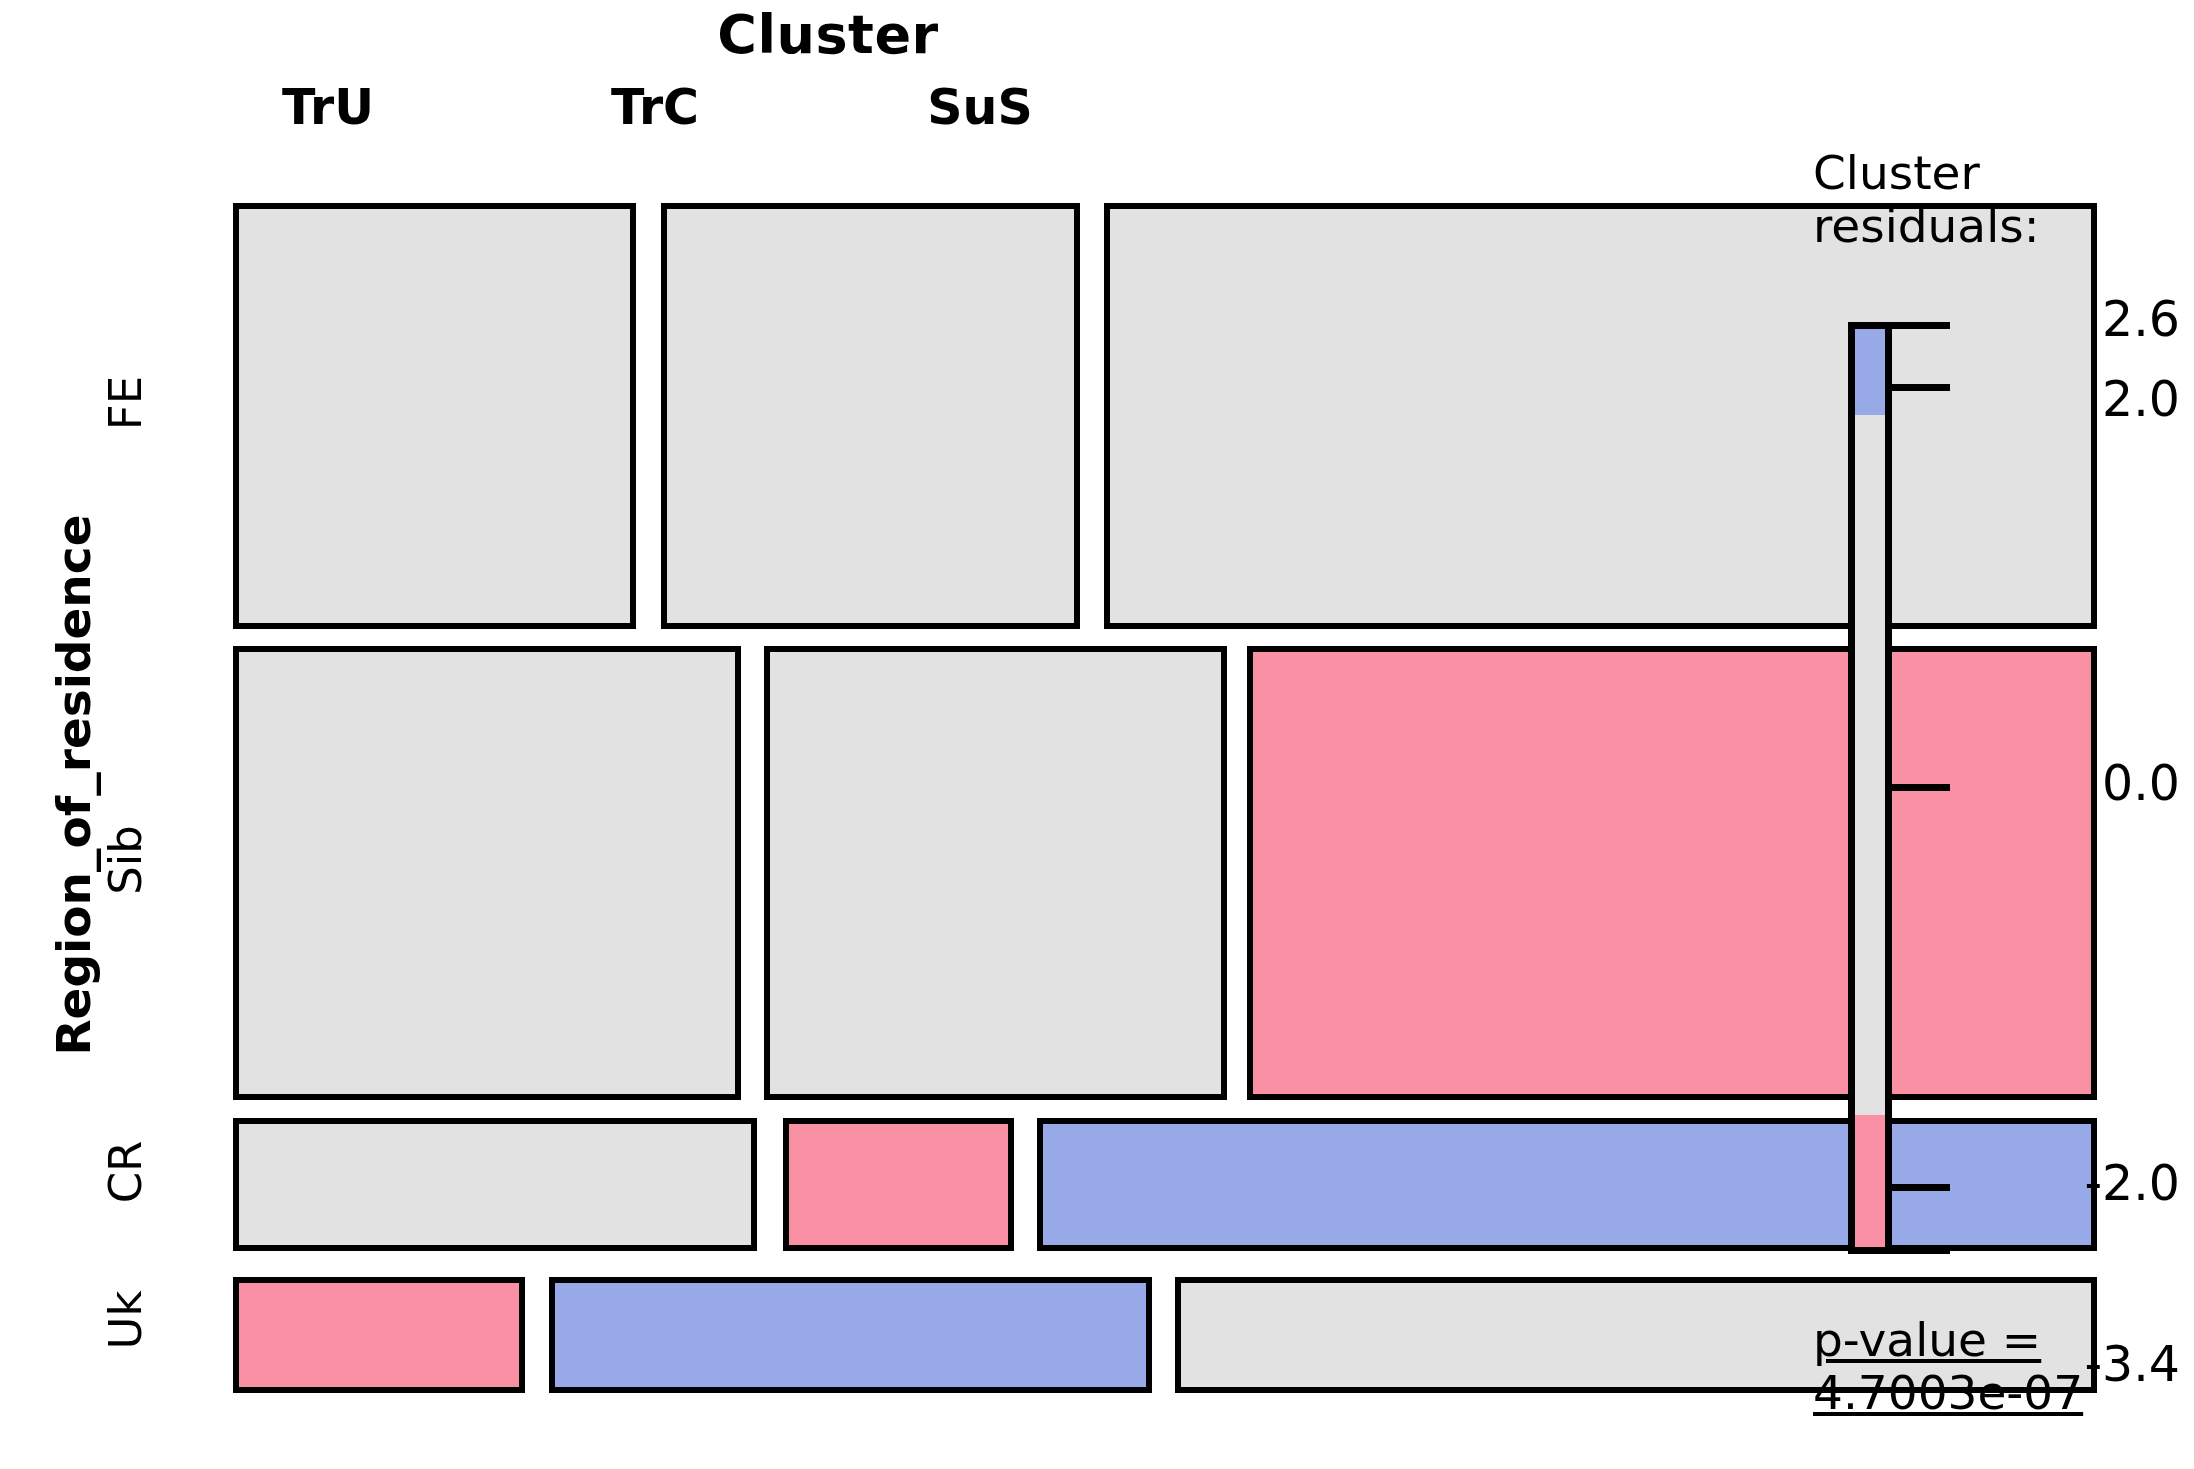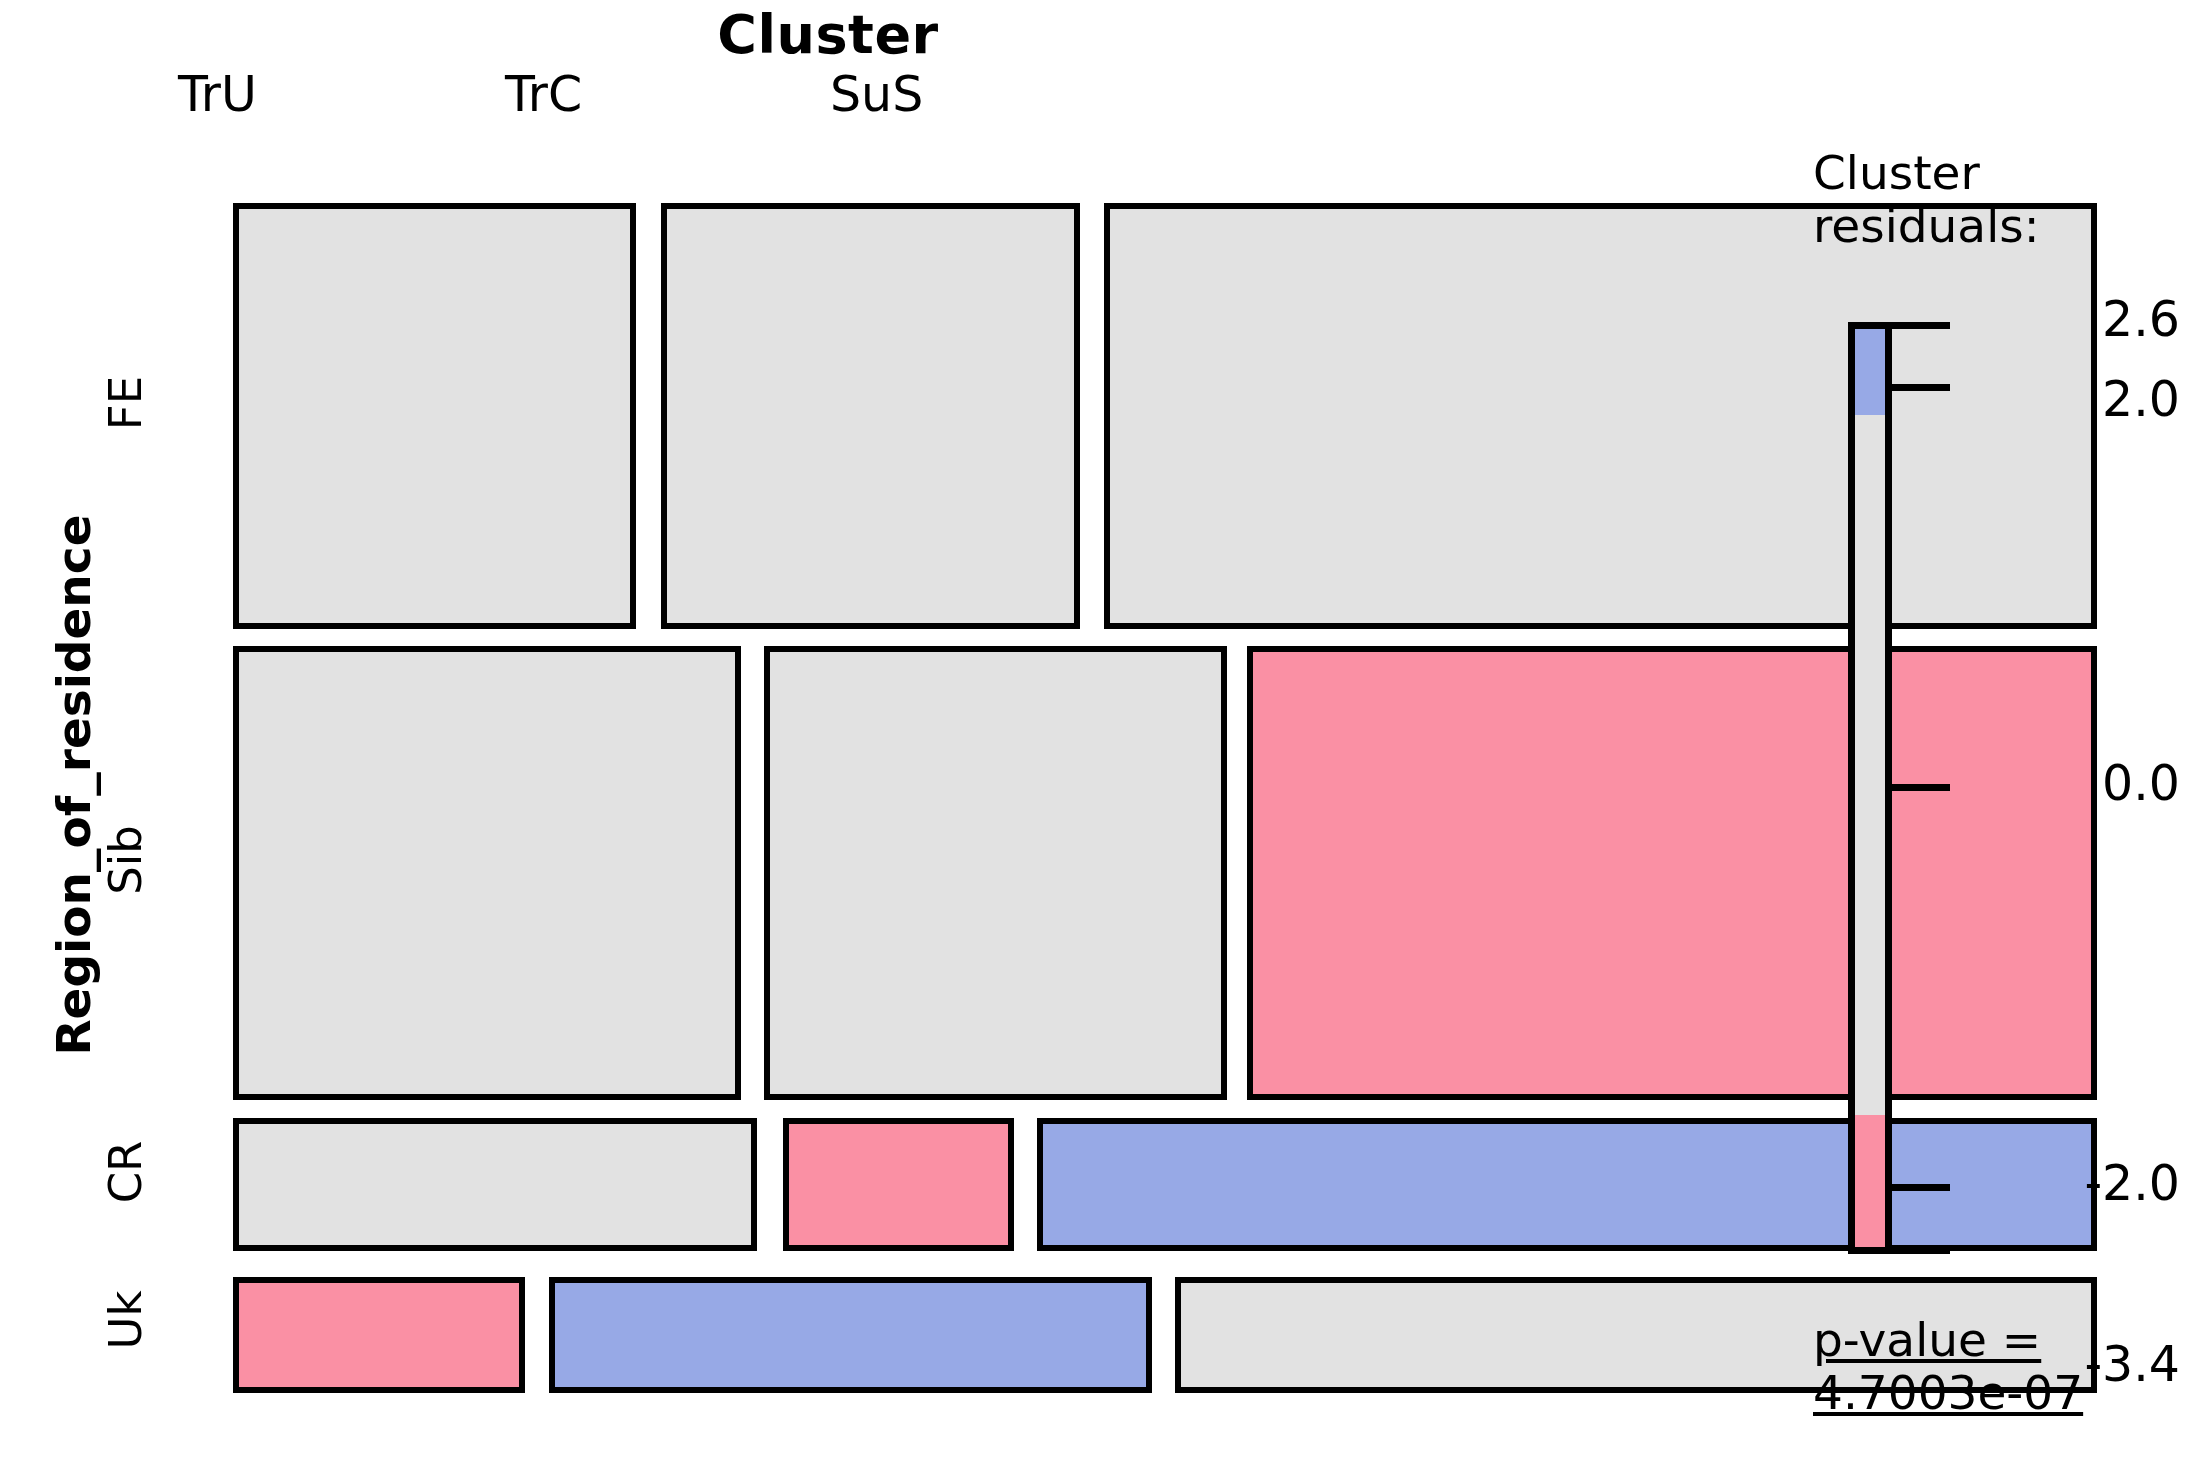--- a/index.html
+++ b/index.html
@@ -31,24 +31,26 @@
     width: 1300px;
     text-align: center;
     font-size: 54px;
     font-weight: bold;
     letter-spacing: 0.5px;
     line-height: 58px;
     white-space: nowrap;
   }
   .col-tick {
     position: absolute;
-    top: 68px;
+    top: 81px;
     font-size: 49px;
     line-height: 54px;
+    text-align: center;
     white-space: nowrap;
+    font-weight: bold;
   }
 
   .row-title {
     position: absolute;
     left: -306px;
     top: 760px;
     width: 760px;
     text-align: center;
     font-size: 47px;
     font-weight: bold;

